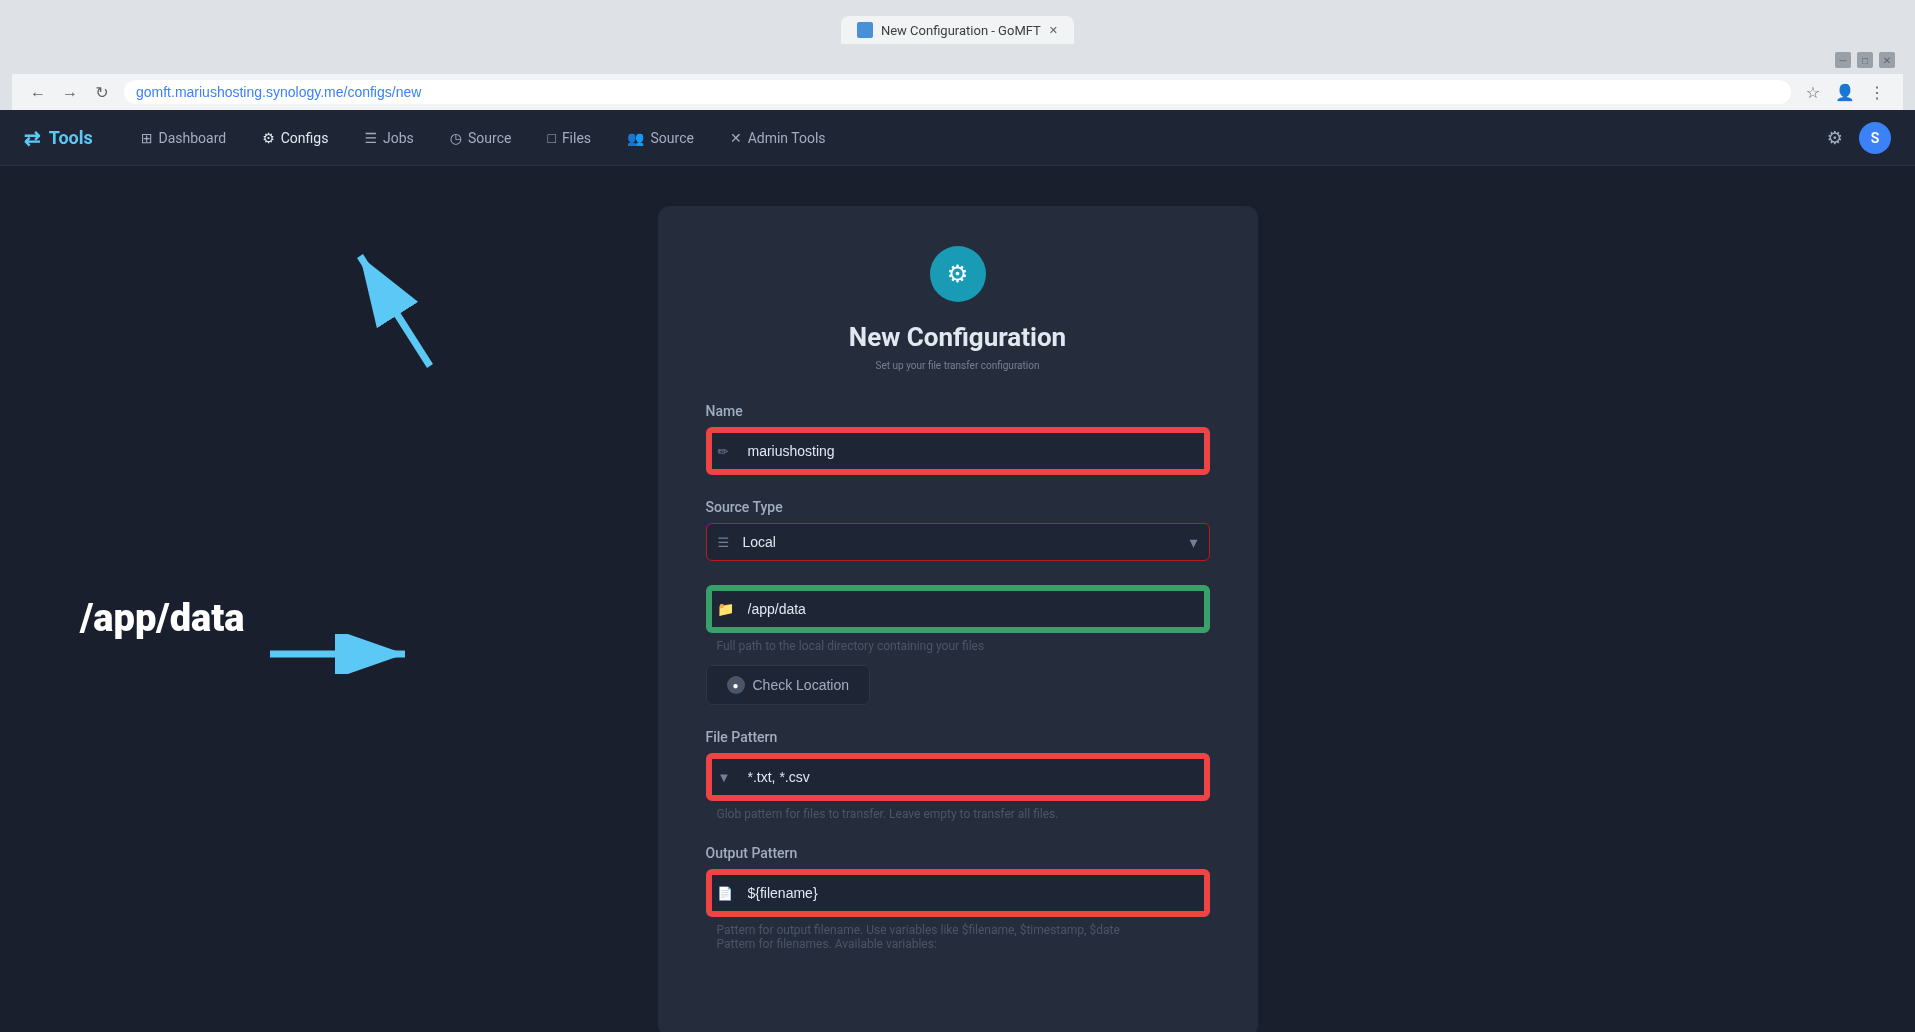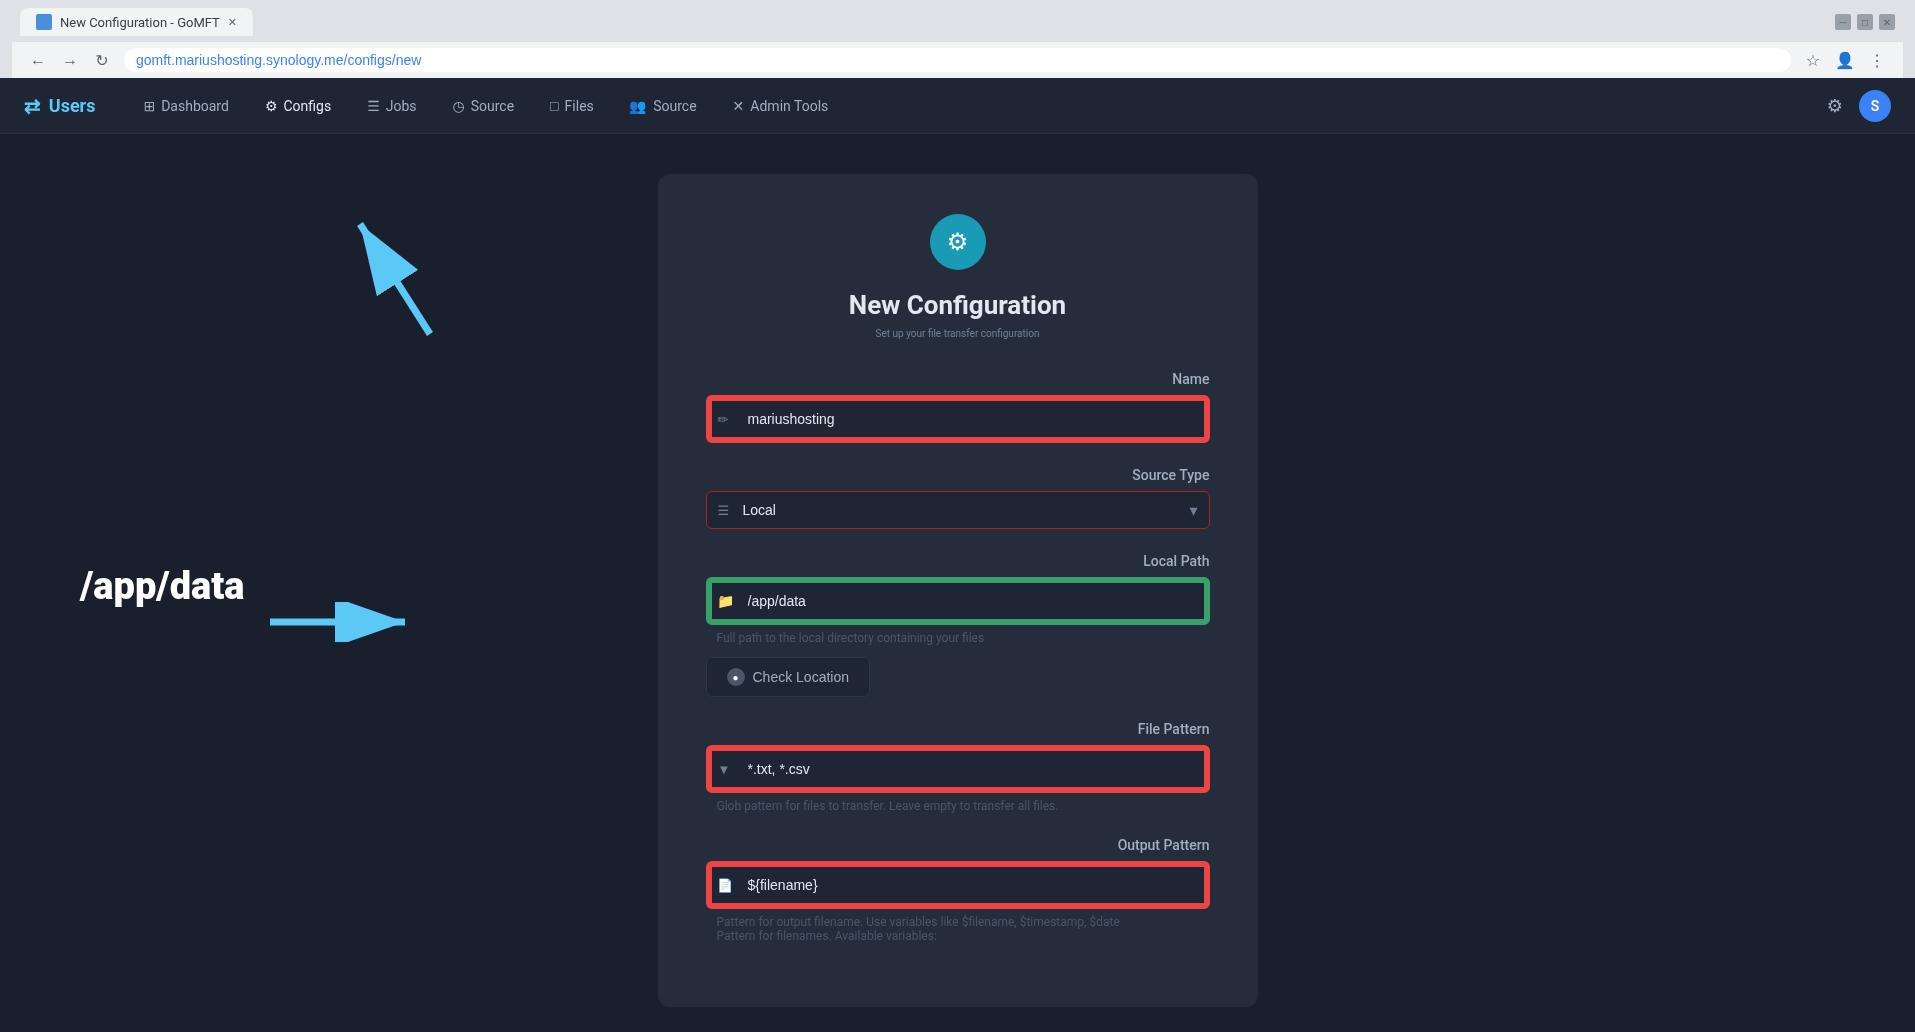--- a/index.html
+++ b/index.html
@@ -14,20 +14,21 @@
     
     .browser-chrome {
       background: #dee1e6;
       padding: 8px 12px 0;
     }
     .browser-title-bar {
       display: flex;
       align-items: center;
       gap: 8px;
       margin-bottom: 6px;
+      flex-direction: column;
     }
     .browser-controls {
       display: flex;
       gap: 6px;
       align-items: center;
     }
     .browser-btn {
       width: 16px; height: 16px;
       background: #9aa0a8;
       border: none;
@@ -193,21 +194,20 @@
 
     .form-group {
       margin-bottom: 24px;
     }
     .form-label {
       display: block;
       font-size: 14px;
       color: #a0aec0;
       margin-bottom: 8px;
       font-weight: 500;
-      text-align: right;
     }
     .input-wrapper {
       position: relative;
       display: flex;
       align-items: center;
     }
     .input-icon {
       position: absolute;
       left: 12px;
       color: #718096;
@@ -322,21 +322,21 @@
       <button class="nav-btn">☆</button>
       <button class="nav-btn">👤</button>
       <button class="nav-btn">⋮</button>
     </div>
   </div>
 </div>
 
 <nav class="app-navbar">
   <a class="nav-logo">
     <span class="logo-icon">⇄</span>
-    <span>Users</span>
+    <span>Tools</span>
   </a>
   <div class="nav-items">
     <a class="nav-item">
       <span class="nav-icon">⊞</span>
       <span>Dashboard</span>
     </a>
     <a class="nav-item active">
       <span class="nav-icon">⚙</span>
       <span>Configs</span>
     </a>
@@ -418,21 +418,20 @@
           <option>Local</option>
           <option>SFTP</option>
           <option>FTP</option>
           <option>S3</option>
         </select>
         <span class="select-arrow">▾</span>
       </div>
     </div>
 
     <div class="form-group">
-      <label class="form-label">Local Path</label>
       <div class="input-wrapper">
         <span class="input-icon" style="font-size:14px;">📁</span>
         <input class="input-field focused" type="text" style="border-color: rgb(56, 161, 105);" value="/app/data">
       </div>
       <p class="form-hint">Full path to the local directory containing your files</p>
 
       <button class="check-location-btn">
         <div class="check-icon">●</div>
         <span>Check Location</span>
       </button>

